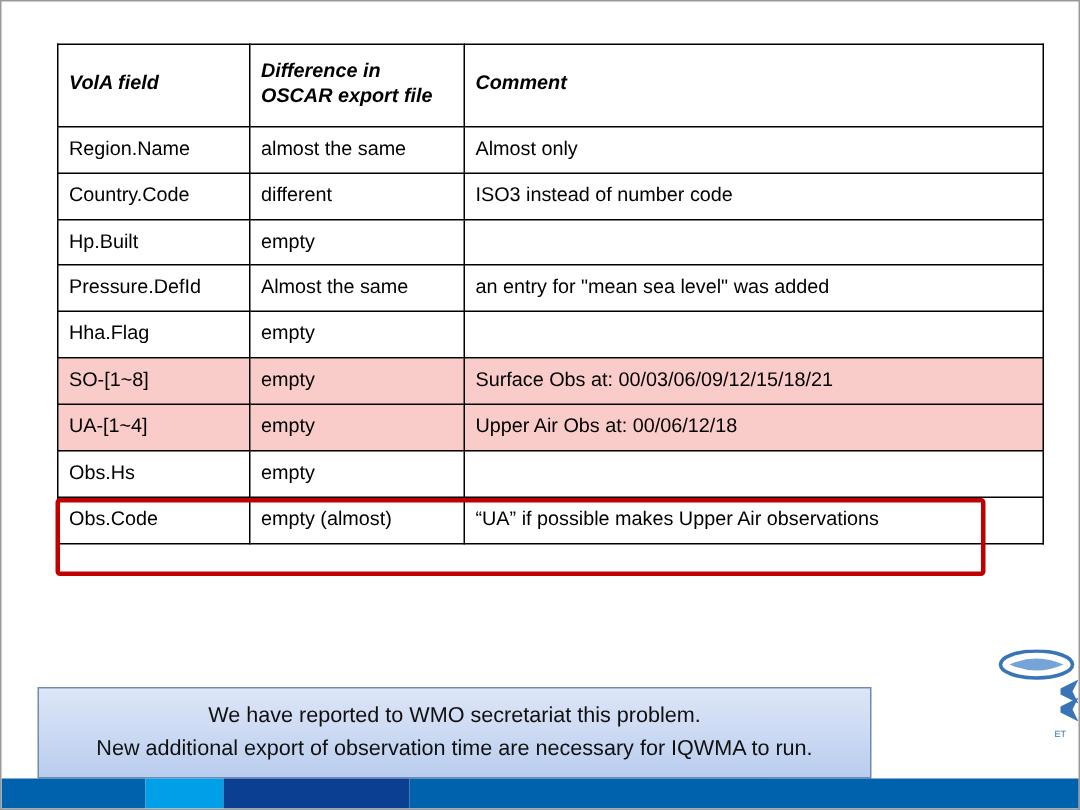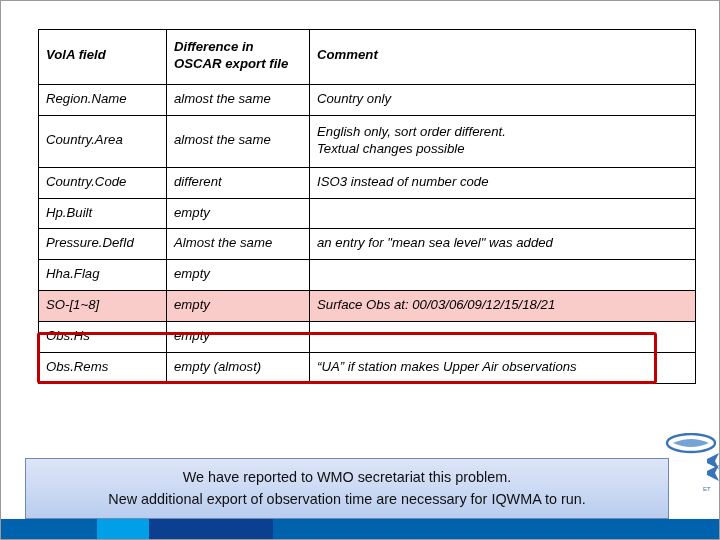--- a/index.html
+++ b/index.html
@@ -48,21 +48,20 @@
   table.voltable td,
   table.voltable th {
     border: 1.6px solid #000000;
     vertical-align: middle;
     padding: 6px 7px 7px 7px;
     font-size: 13.2px;
     line-height: 1.28;
     color: #000000;
     text-align: left;
     font-weight: normal;
-    font-style: italic;
   }
   table.voltable thead th {
     font-style: italic;
     font-weight: bold;
     font-size: 13.2px;
     padding-top: 9px;
     padding-bottom: 11px;
   }
   col.c1 { width: 128px; }
   col.c2 { width: 143px; }
@@ -86,21 +85,21 @@
     border-radius: 3px;
     box-sizing: border-box;
     pointer-events: none;
   }
 
   
   .callout {
     position: absolute;
     left: 24px;
     top: 457px;
-    width: 644px;
+    width: 556px;
     height: 61px;
     box-sizing: border-box;
     border: 1px solid #7089b3;
     background: linear-gradient(180deg, #dde5f7 0%, #cfdcf4 42%, #b9cdee 100%);
     display: flex;
     flex-direction: column;
     align-items: center;
     justify-content: center;
   }
   .callout .line {
@@ -156,31 +155,23 @@
             <span>OSCAR export file</span>
           </th>
           <th>Comment</th>
         </tr>
       </thead>
       <tbody>
 
         <tr>
           <td>Region.Name</td>
           <td>almost the same</td>
-          <td>Country only</td>
-        </tr>
-
-        <tr class="r-tall">
-          <td>Country.Area</td>
-          <td>almost the same</td>
-          <td>
-            <span>English only, sort order different.</span><br>
-            <span>Textual changes possible</span>
-          </td>
-        </tr>
+          <td>Almost only</td>
+        </tr>
+
 
         <tr>
           <td>Country.Code</td>
           <td>different</td>
           <td>ISO3 instead of number code</td>
         </tr>
 
 
         <tr>
           <td>Hp.Built</td>
@@ -199,31 +190,36 @@
           <td>empty</td>
           <td></td>
         </tr>
 
         <tr class="hl">
           <td>SO-[1~8]</td>
           <td>empty</td>
           <td>Surface Obs at: 00/03/06/09/12/15/18/21</td>
         </tr>
 
+        <tr class="hl">
+          <td>UA-[1~4]</td>
+          <td>empty</td>
+          <td>Upper Air Obs at: 00/06/12/18</td>
+        </tr>
 
         <tr>
           <td>Obs.Hs</td>
           <td>empty</td>
           <td></td>
         </tr>
 
         <tr>
-          <td>Obs.Rems</td>
+          <td>Obs.Code</td>
           <td>empty (almost)</td>
-          <td>“UA” if station makes Upper Air observations</td>
+          <td>“UA” if possible makes Upper Air observations</td>
         </tr>
 
       </tbody>
     </table>
   </div>
 
   <div class="redbox"></div>
 
   <div class="callout">
     <div class="line">We have reported to WMO secretariat this problem.</div>

